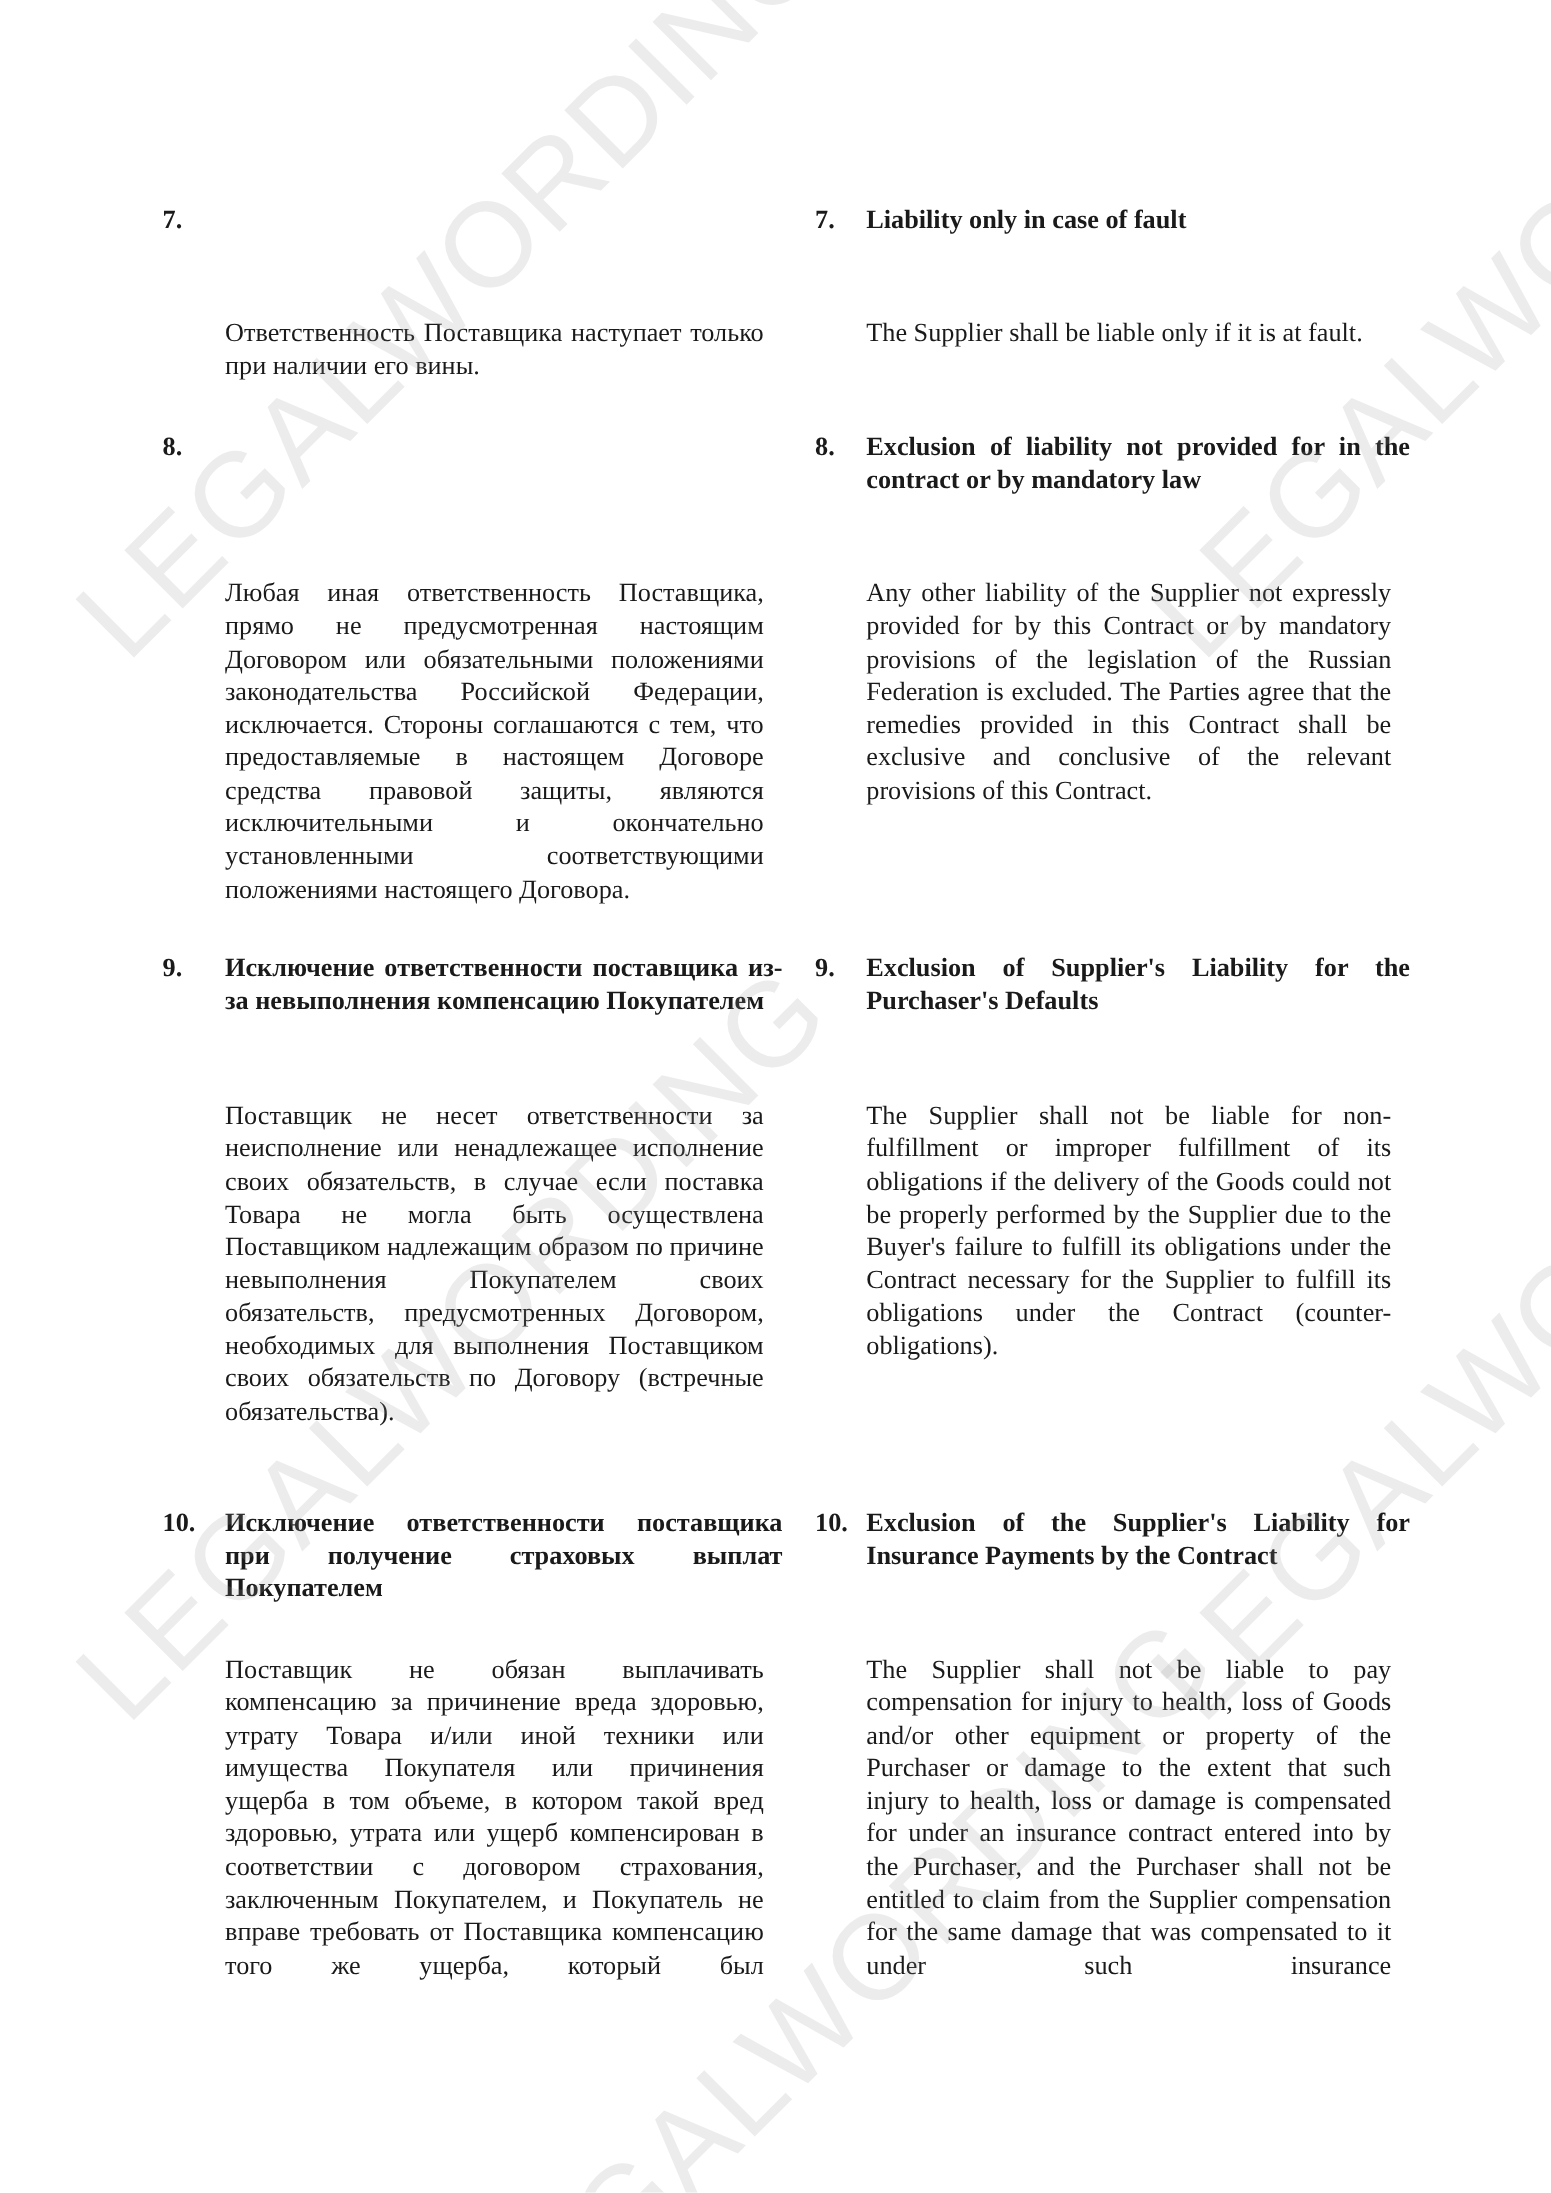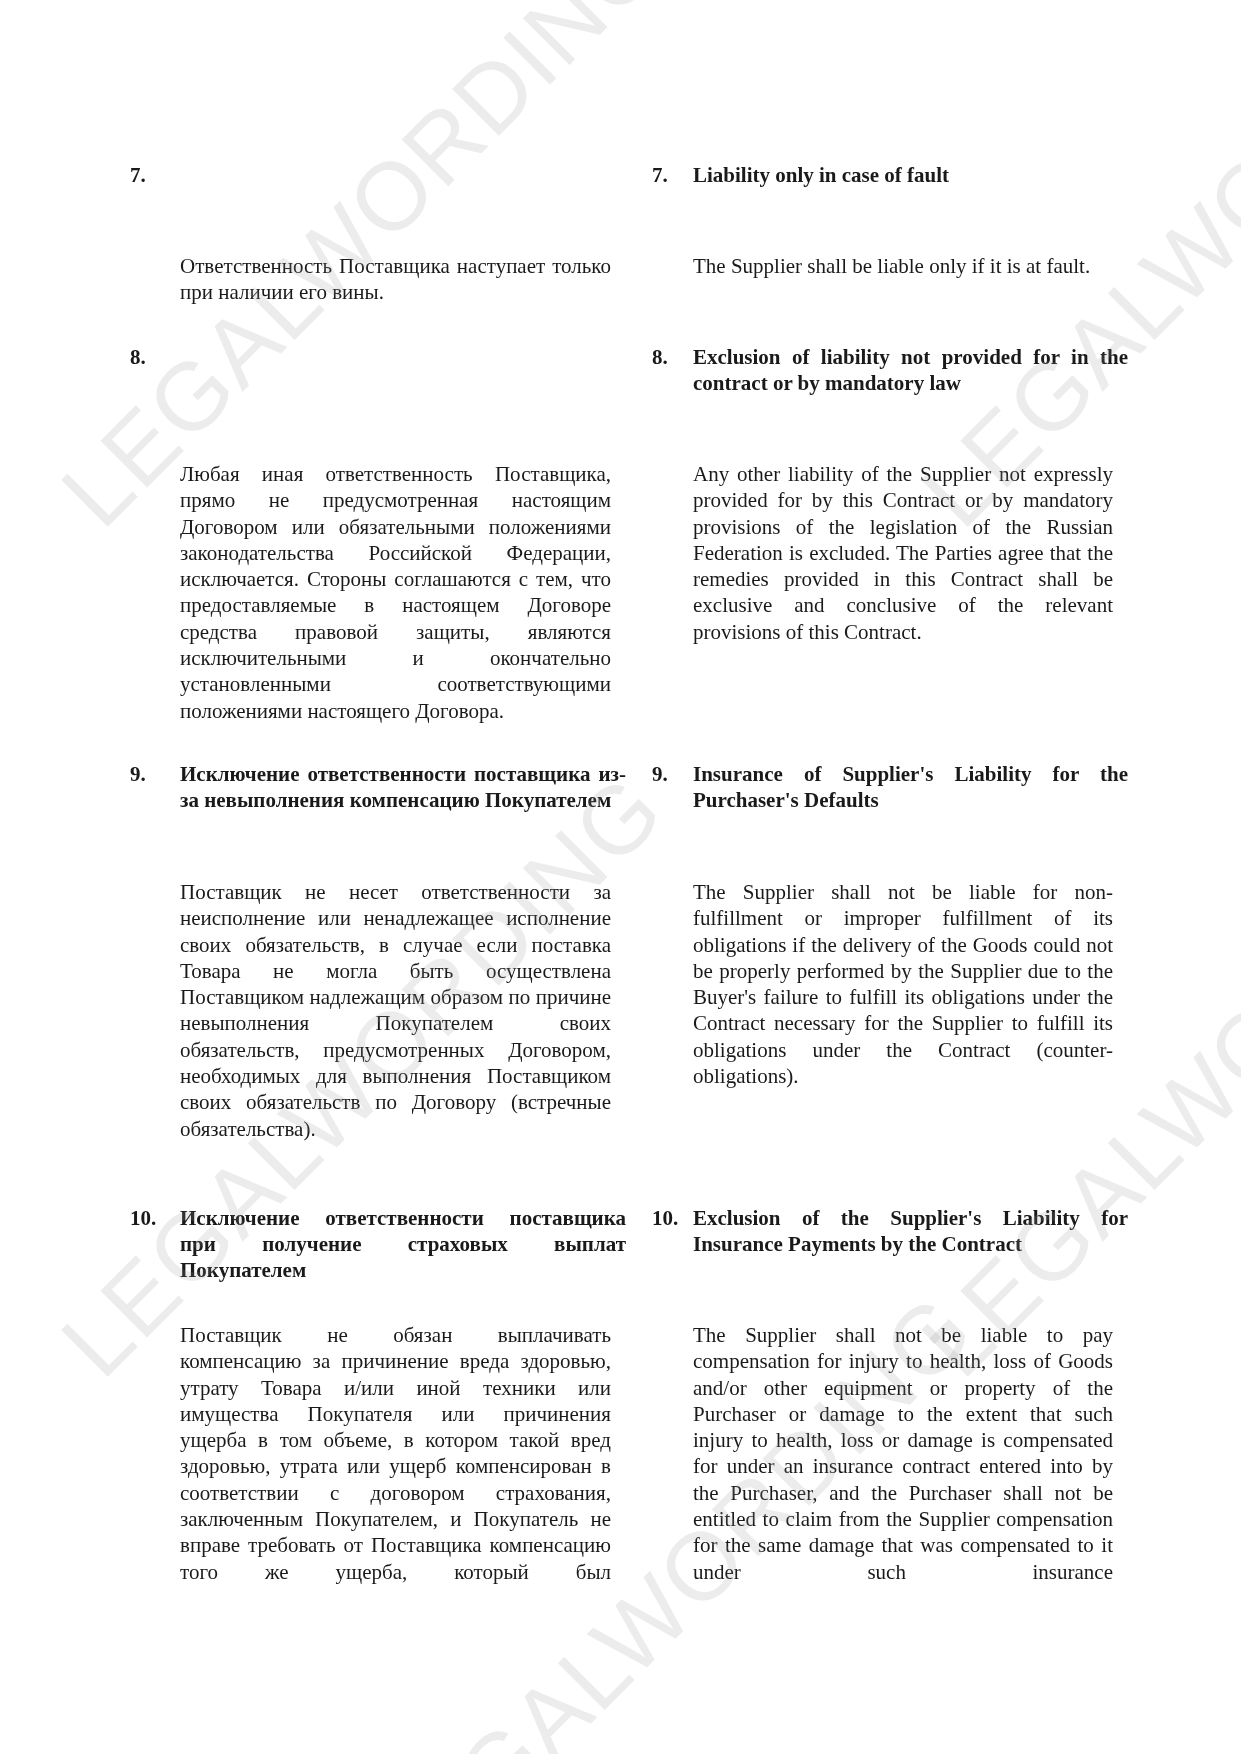--- a/index.html
+++ b/index.html
@@ -123,21 +123,21 @@
     <div class="col col-ru">
       <div class="heading">
         <span class="num">9.</span>
         <span class="title">Исключение ответственности поставщика из-за невыполнения компенсацию Покупателем</span>
       </div>
       <div class="body-text" style="top:118px;">Поставщик не несет ответственности за неисполнение или ненадлежащее исполнение своих обязательств, в случае если поставка Товара не могла быть осуществлена Поставщиком надлежащим образом по причине невыполнения Покупателем своих обязательств, предусмотренных Договором, необходимых для выполнения Поставщиком своих обязательств по Договору (встречные обязательства).</div>
     </div>
     <div class="col col-en">
       <div class="heading">
         <span class="num">9.</span>
-        <span class="title">Insurance of Supplier's Liability for the Purchaser's Defaults</span>
+        <span class="title">Exclusion of Supplier's Liability for the Purchaser's Defaults</span>
       </div>
       <div class="body-text" style="top:118px;">The Supplier shall not be liable for non-fulfillment or improper fulfillment of its obligations if the delivery of the Goods could not be properly performed by the Supplier due to the Buyer's failure to fulfill its obligations under the Contract necessary for the Supplier to fulfill its obligations under the Contract (counter-obligations).</div>
     </div>
   </div>
 
   <div class="section" style="top:1205px;">
     <div class="col col-ru">
       <div class="heading">
         <span class="num">10.</span>
         <span class="title">Исключение ответственности поставщика при получение страховых выплат Покупателем</span>

